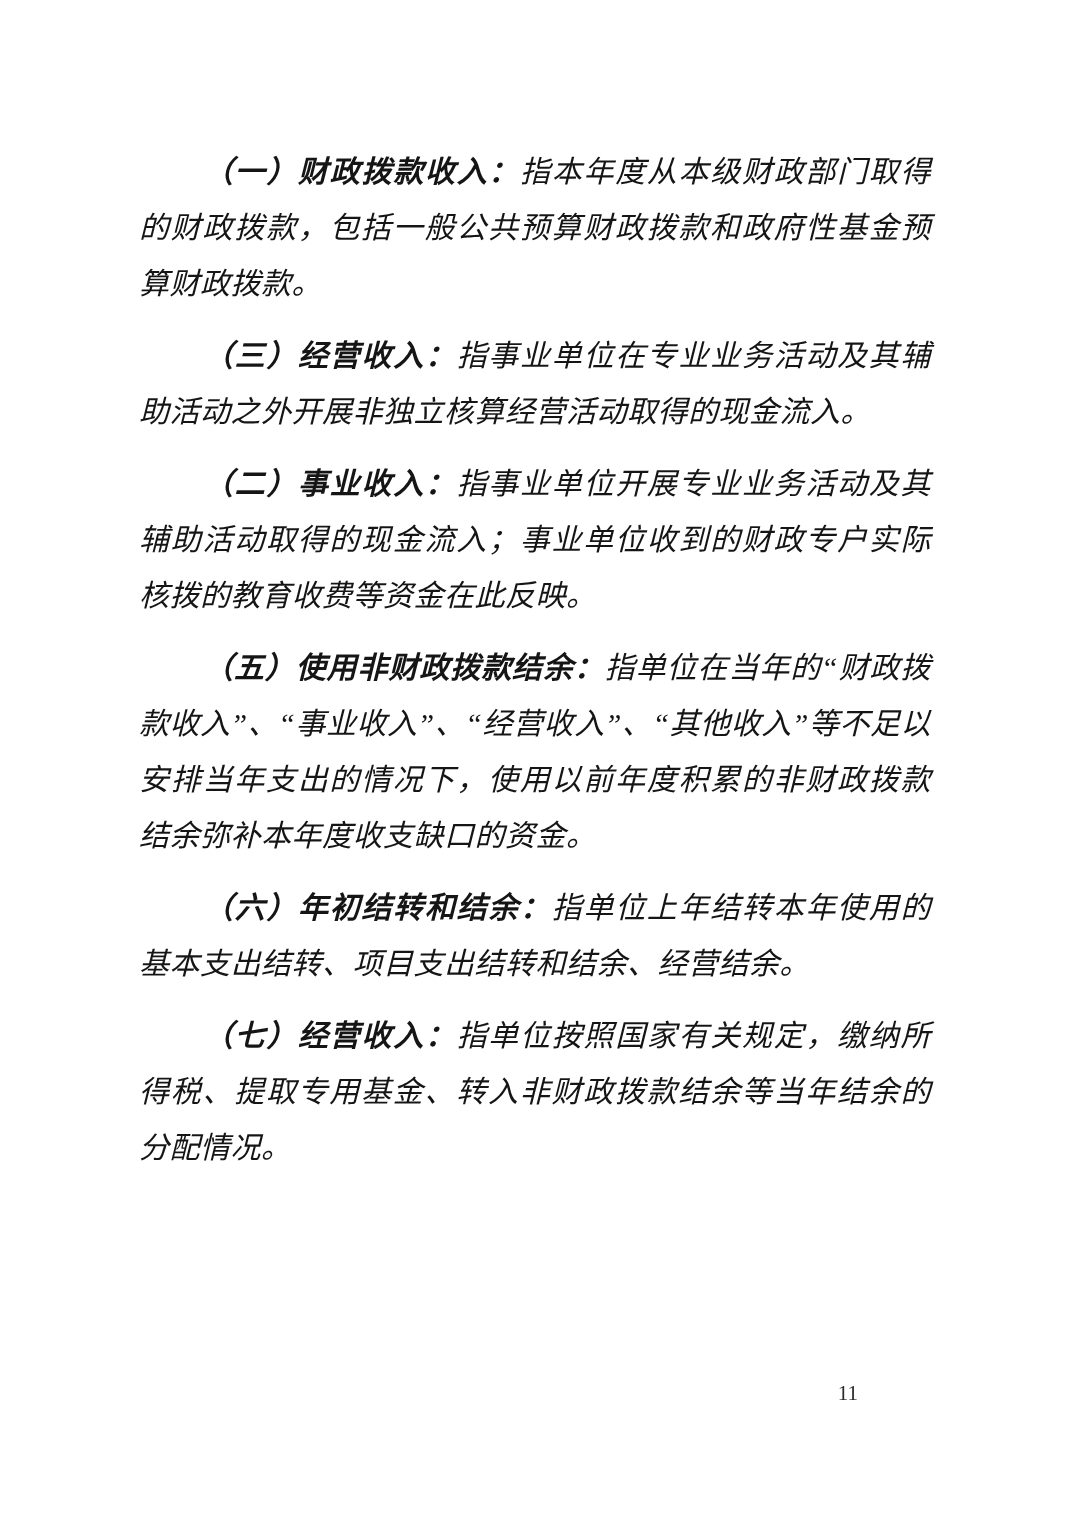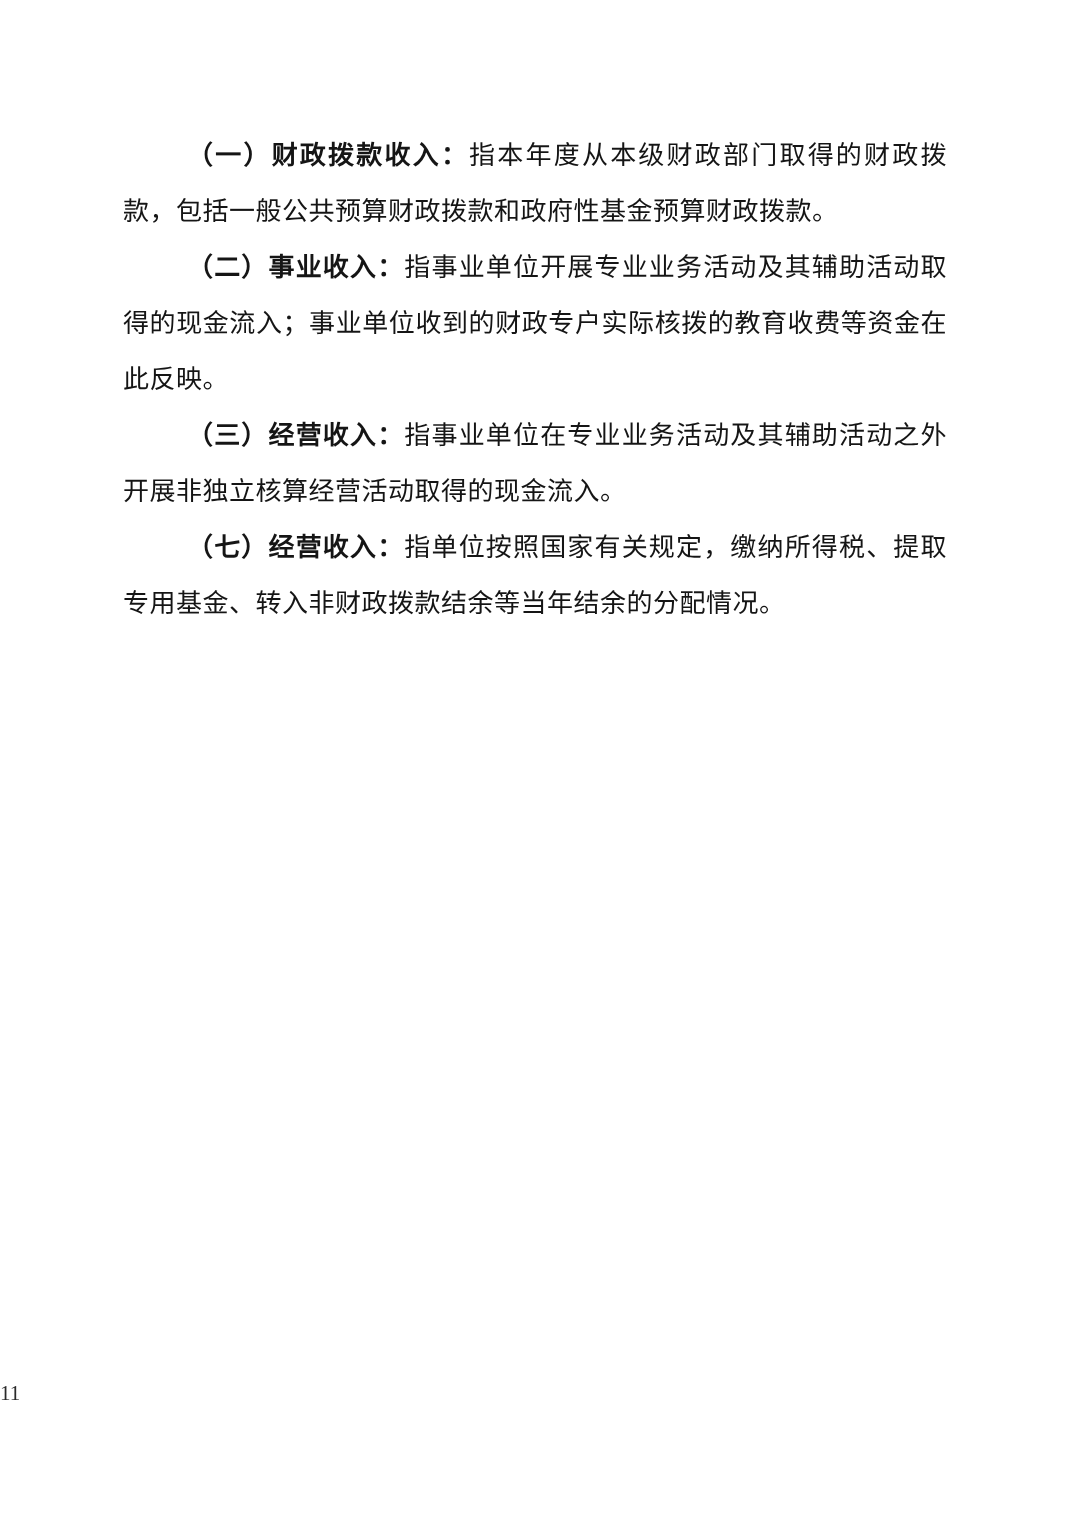--- a/index.html
+++ b/index.html
@@ -23,60 +23,63 @@
     height: 1520px;
     background: #ffffff;
   }
   .doc-body {
     position: absolute;
     top: 128px;
     left: 123px;
     width: 824px;
   }
   .doc-body p.para {
-    margin: 0;
+    margin: 16px;
     padding: 0;
-    font-size: 26px;
+    font-size: 30px;
     line-height: 56px;
     text-align: justify;
     text-justify: inter-character;
     text-indent: 64px;
     letter-spacing: 0.5px;
     word-break: break-all;
+    font-style: italic;
   }
   .para-heading {
     font-weight: 700;
   }
   .para-body {
     font-weight: 400;
   }
   .page-footer {
     position: absolute;
     top: 1380px;
     left: 0;
     width: 858px;
-    text-align: left;
+    text-align: right;
     font-size: 21px;
     line-height: 26px;
     color: #2a2a2a;
   }
 </style>
 </head>
 <body>
 
 <div class="doc-page">
   <div class="doc-body">
 
     <p class="para"><span class="para-heading">（一）财政拨款收入：</span><span class="para-body">指本年度从本级财政部门取得的财政拨款，包括一般公共预算财政拨款和政府性基金预算财政拨款。</span></p>
 
+    <p class="para"><span class="para-heading">（三）经营收入：</span><span class="para-body">指事业单位在专业业务活动及其辅助活动之外开展非独立核算经营活动取得的现金流入。</span></p>
+
     <p class="para"><span class="para-heading">（二）事业收入：</span><span class="para-body">指事业单位开展专业业务活动及其辅助活动取得的现金流入；事业单位收到的财政专户实际核拨的教育收费等资金在此反映。</span></p>
 
-    <p class="para"><span class="para-heading">（三）经营收入：</span><span class="para-body">指事业单位在专业业务活动及其辅助活动之外开展非独立核算经营活动取得的现金流入。</span></p>
 
+    <p class="para"><span class="para-heading">（五）使用非财政拨款结余：</span><span class="para-body">指单位在当年的“财政拨款收入”、“事业收入”、“经营收入”、“其他收入”等不足以安排当年支出的情况下，使用以前年度积累的非财政拨款结余弥补本年度收支缺口的资金。</span></p>
 
-
+    <p class="para"><span class="para-heading">（六）年初结转和结余：</span><span class="para-body">指单位上年结转本年使用的基本支出结转、项目支出结转和结余、经营结余。</span></p>
 
     <p class="para"><span class="para-heading">（七）经营收入：</span><span class="para-body">指单位按照国家有关规定，缴纳所得税、提取专用基金、转入非财政拨款结余等当年结余的分配情况。</span></p>
 
   </div>
 
   <div class="page-footer">11</div>
 </div>
 
 </body></html>

